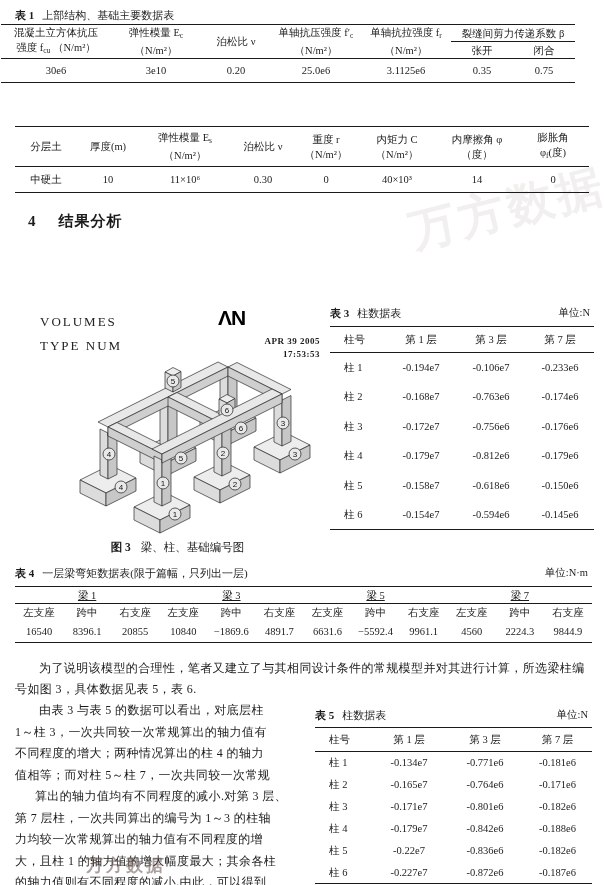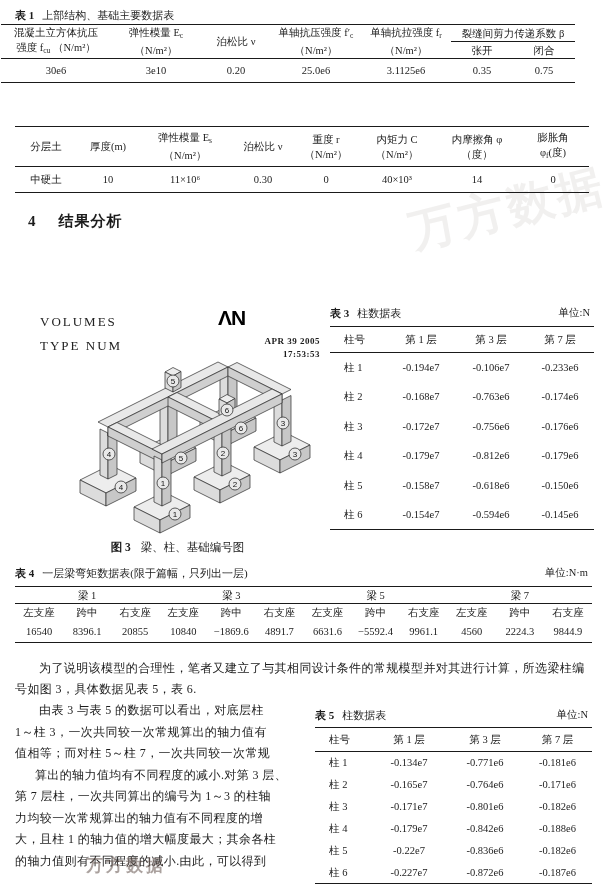--- a/index.html
+++ b/index.html
@@ -376,21 +376,21 @@
     </table>
   </div>
 
   <div class="abs" style="left:15px;top:564px;width:577px;">
     <div class="tblhead">
       <span><b>表 4</b><span class="ttl">一层梁弯矩数据表(限于篇幅，只列出一层)</span></span>
       <span class="unit">单位:N·m</span>
     </div>
     <table class="bt" style="margin-top:4px;">
       <thead>
-        <tr style="height:17px;">
+        <tr style="height:17px;text-decoration:underline;">
           <th colspan="3" class="mb">梁 1</th>
           <th colspan="3" class="mb">梁 3</th>
           <th colspan="3" class="mb">梁 5</th>
           <th colspan="3" class="mb">梁 7</th>
         </tr>
         <tr style="height:17px;font-size:10px;">
           <th>左支座</th>
           <th>跨中</th>
           <th>右支座</th>
           <th>左支座</th>
@@ -424,20 +424,21 @@
   </div>
 
   <div class="abs" style="left:15px;top:658px;width:589px;">
     <div class="line indent">为了说明该模型的合理性，笔者又建立了与其相同设计条件的常规模型并对其进行计算，所选梁柱编</div>
     <div class="line">号如图 3，具体数据见表 5，表 6.</div>
   </div>
 
   <div class="abs" style="left:15px;top:700px;width:292px;">
     <div class="line indent" style="line-height:21.5px;">由表 3 与表 5 的数据可以看出，对底层柱</div>
     <div class="line" style="line-height:21.5px;">1～柱 3，一次共同较一次常规算出的轴力值有</div>
+    <div class="line" style="line-height:21.5px;">不同程度的增大；两种情况算出的柱 4 的轴力</div>
     <div class="line" style="line-height:21.5px;">值相等；而对柱 5～柱 7，一次共同较一次常规</div>
     <div class="line" style="line-height:21.5px;text-align:center;">算出的轴力值均有不同程度的减小.对第 3 层、</div>
     <div class="line" style="line-height:21.5px;">第 7 层柱，一次共同算出的编号为 1～3 的柱轴</div>
     <div class="line" style="line-height:21.5px;">力均较一次常规算出的轴力值有不同程度的增</div>
     <div class="line" style="line-height:21.5px;">大，且柱 1 的轴力值的增大幅度最大；其余各柱</div>
     <div class="line" style="line-height:21.5px;">的轴力值则有不同程度的减小.由此，可以得到</div>
   </div>
 
   <div class="abs" style="left:315px;top:700px;width:277px;">
     <div class="tblhead" style="margin-top:6px;">

